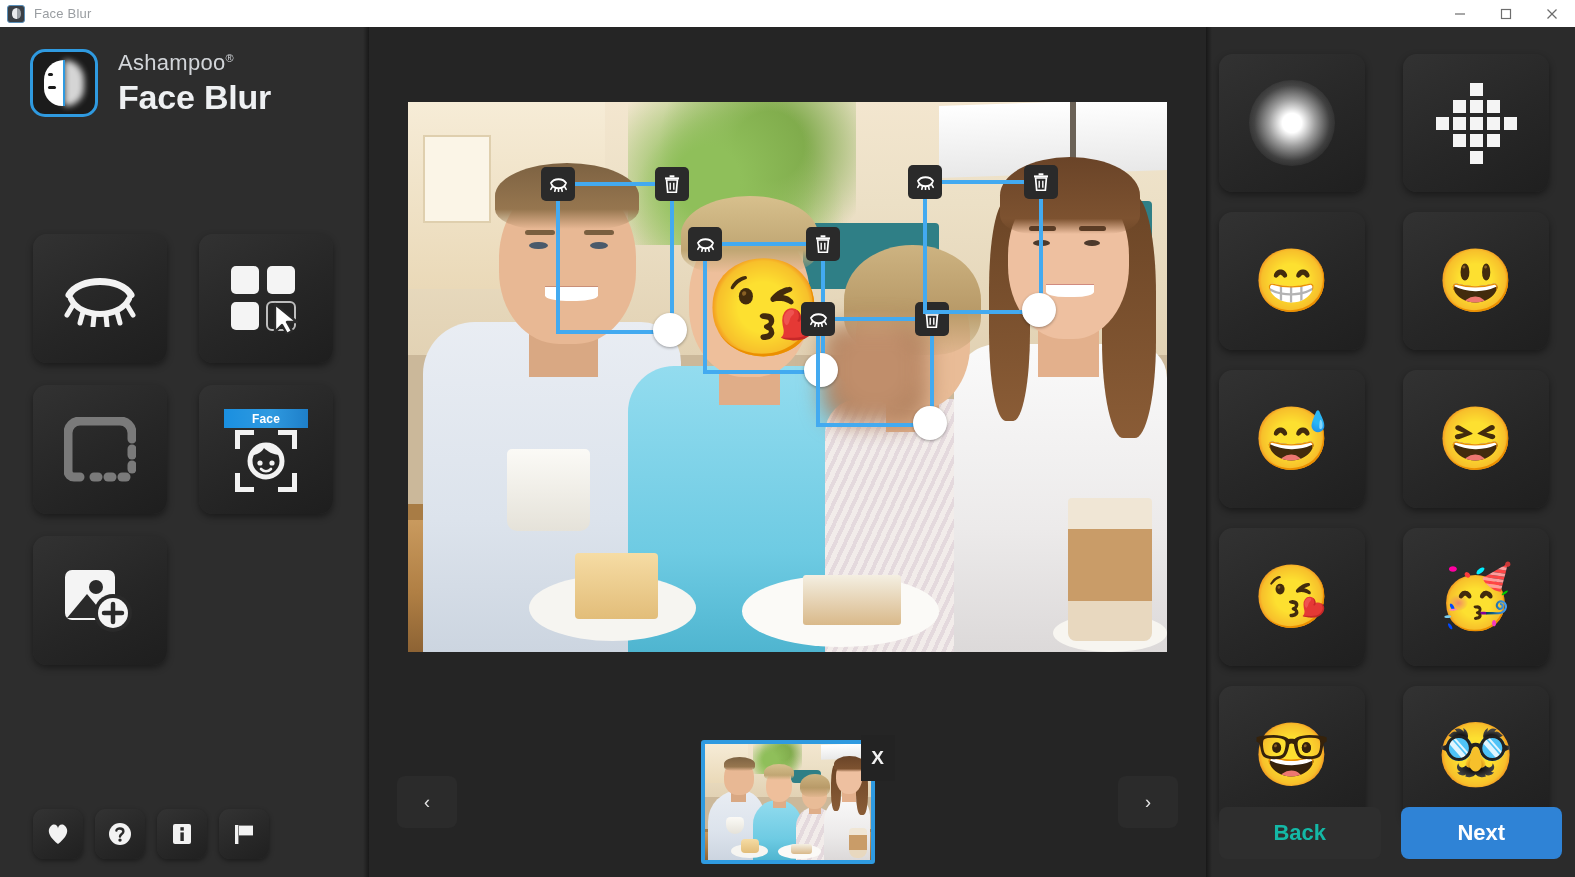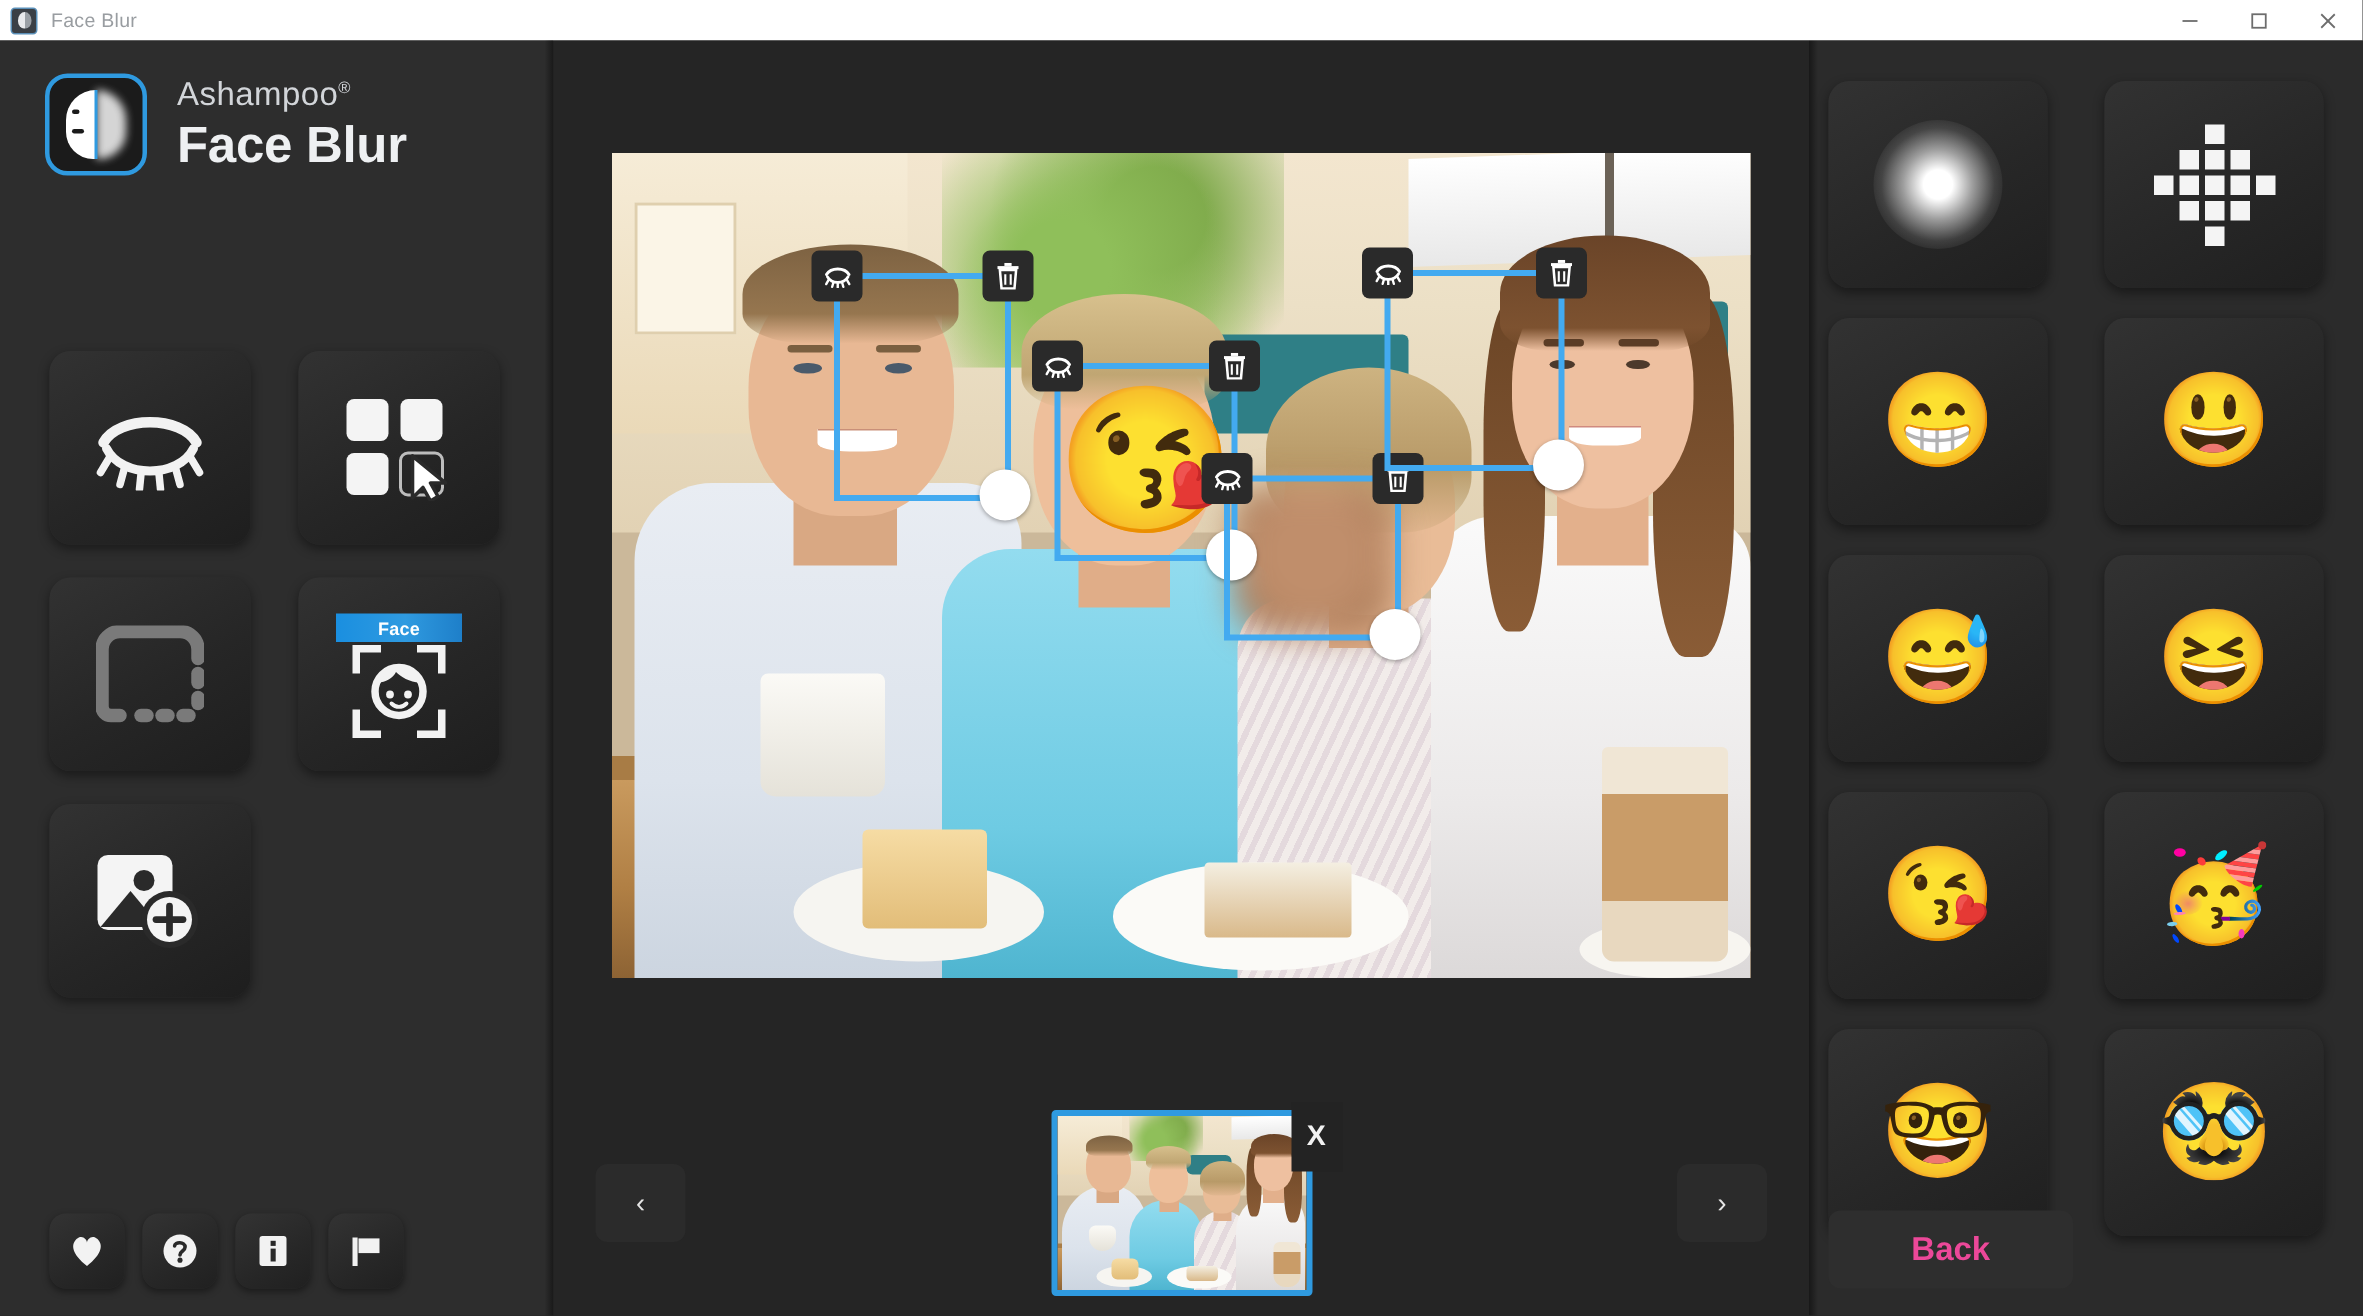--- a/index.html
+++ b/index.html
@@ -379,21 +379,21 @@
   .pix-grid i.on { background: #f4f4f4; }
 
   .bottom-actions {
     position: absolute; left: 13px; bottom: 18px;
     width: 343px;
     display: flex; gap: 20px;
   }
   .btn-back {
     width: 163px; height: 52px; border-radius: 8px;
     background: #2e2e2e;
-    color: #ec4899; font-size: 22px; font-weight: bold;
+    color: #14b8a6; font-size: 22px; font-weight: bold;
     display: flex; align-items: center; justify-content: center;
     cursor: pointer;
   }
   .btn-next {
     width: 163px; height: 52px; border-radius: 8px;
     background: #2f83d6;
     color: #ffffff; font-size: 22px; font-weight: bold;
     display: flex; align-items: center; justify-content: center;
     cursor: pointer;
   }
@@ -806,16 +806,17 @@
         <span class="eff-emoji">🤓</span>
       </div>
       <div class="eff-btn">
         <span class="eff-emoji">🥸</span>
       </div>
 
     </div>
 
     <div class="bottom-actions">
       <div class="btn-back">Back</div>
+      <div class="btn-next">Next</div>
     </div>
   </div>
 
 </div>
 
 </body></html>

